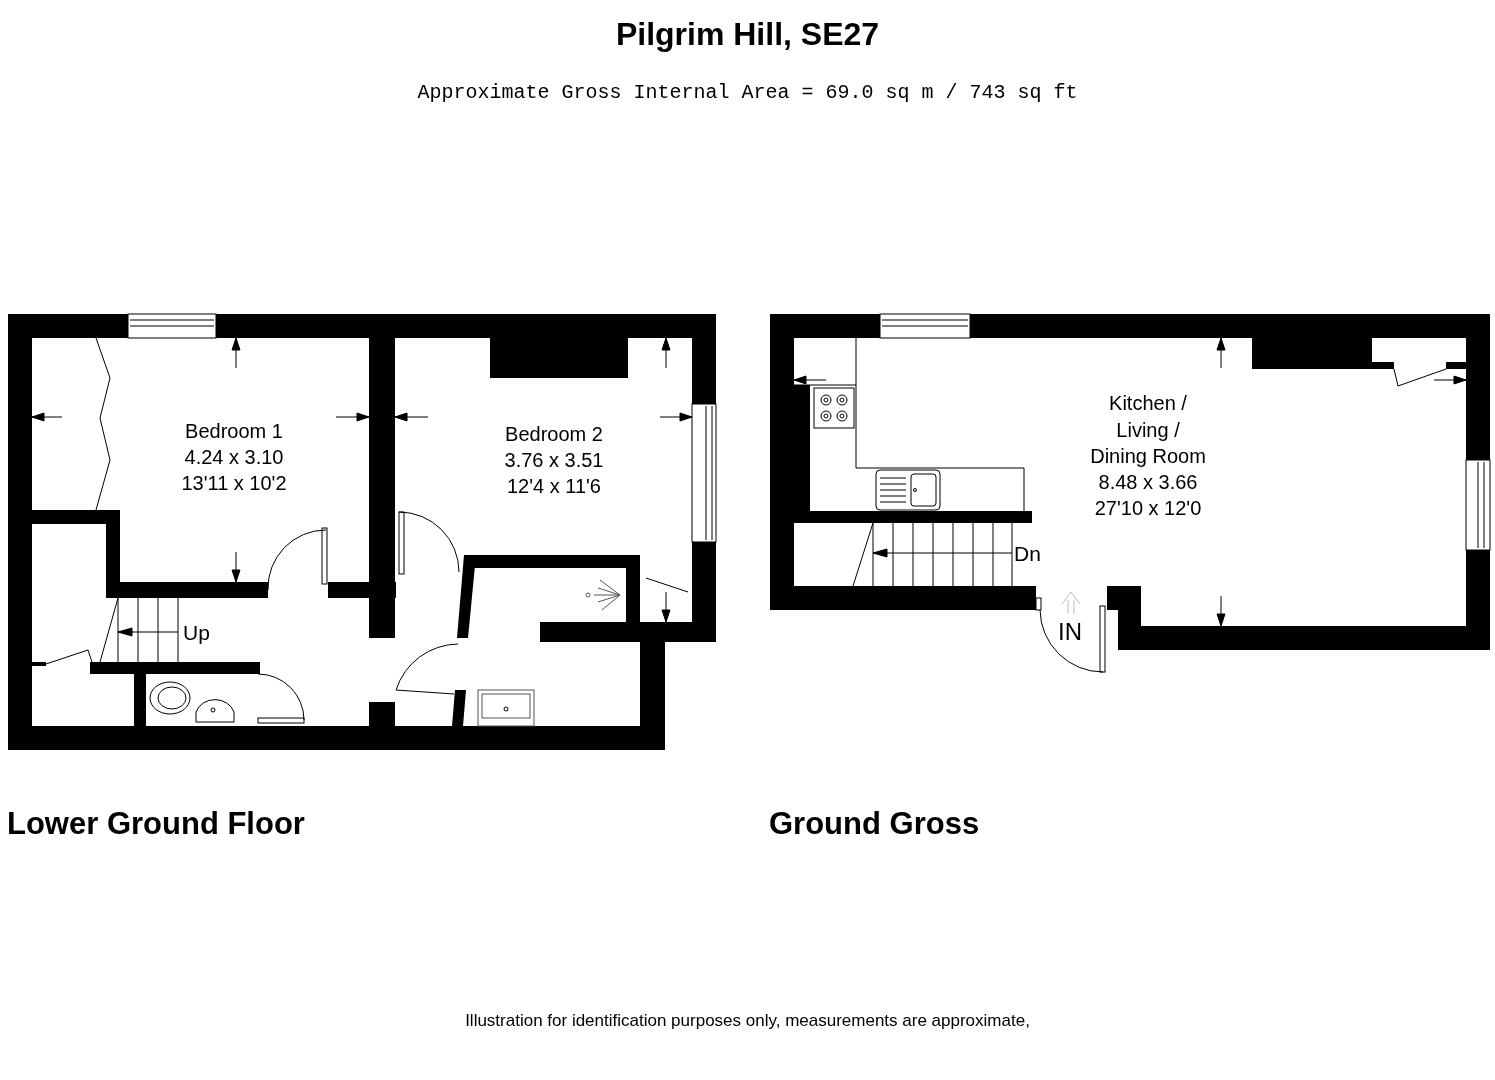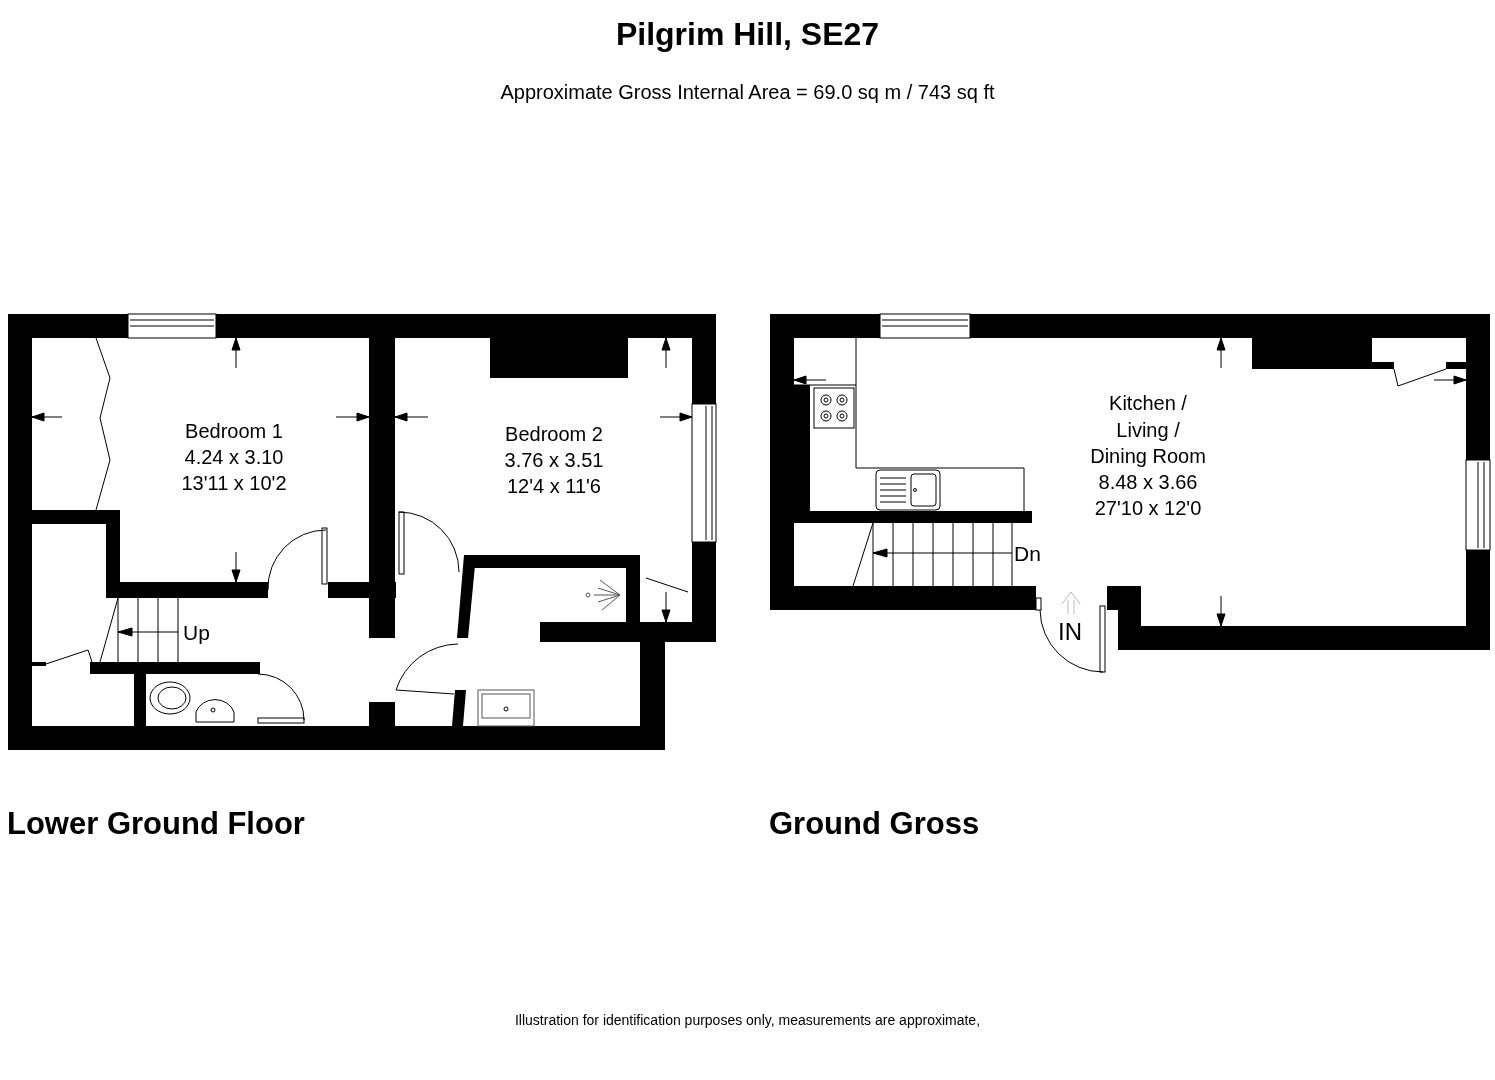--- a/index.html
+++ b/index.html
@@ -1,20 +1,20 @@
 <!DOCTYPE html>
 <html><head>
 <meta charset="utf-8">
 <style>
   html, body { margin: 0; padding: 0; background: #ffffff; }
   body { width: 1495px; height: 1080px; position: relative; overflow: hidden; font-family: "Liberation Sans", sans-serif; color: #000; }
   .title { position: absolute; top: 16px; left: 0; width: 1495px; text-align: center; font-weight: bold; font-size: 32px; }
-  .subtitle { position: absolute; top: 81px; left: 0; width: 1495px; text-align: center; font-size: 20px; }
+  .subtitle { position: absolute; top: 81px; left: 0; width: 1495px; text-align: center; font-size: 20px; font-family: Liberation Mono, monospace; }
   .floor-label { position: absolute; top: 780px; font-weight: bold; font-size: 31px; margin-top: 26px; }
-  .footer { position: absolute; top: 1010px; left: 0; width: 1495px; text-align: center; font-size: 14px; line-height: 21px; }
+  .footer { position: absolute; top: 1010px; left: 0; width: 1495px; text-align: center; font-size: 17px; line-height: 21px; }
   svg { position: absolute; left: 0; top: 0; }
   .room-label { font-family: "Liberation Sans", sans-serif; font-size: 20px; fill: #000; }
   .mini-label { font-family: "Liberation Sans", sans-serif; font-size: 21px; fill: #000; }
 </style>
 </head>
 <body>
 
 <div class="title">Pilgrim Hill, SE27</div>
 <div class="subtitle">Approximate Gross Internal Area = 69.0 sq m / 743 sq ft</div>
 

